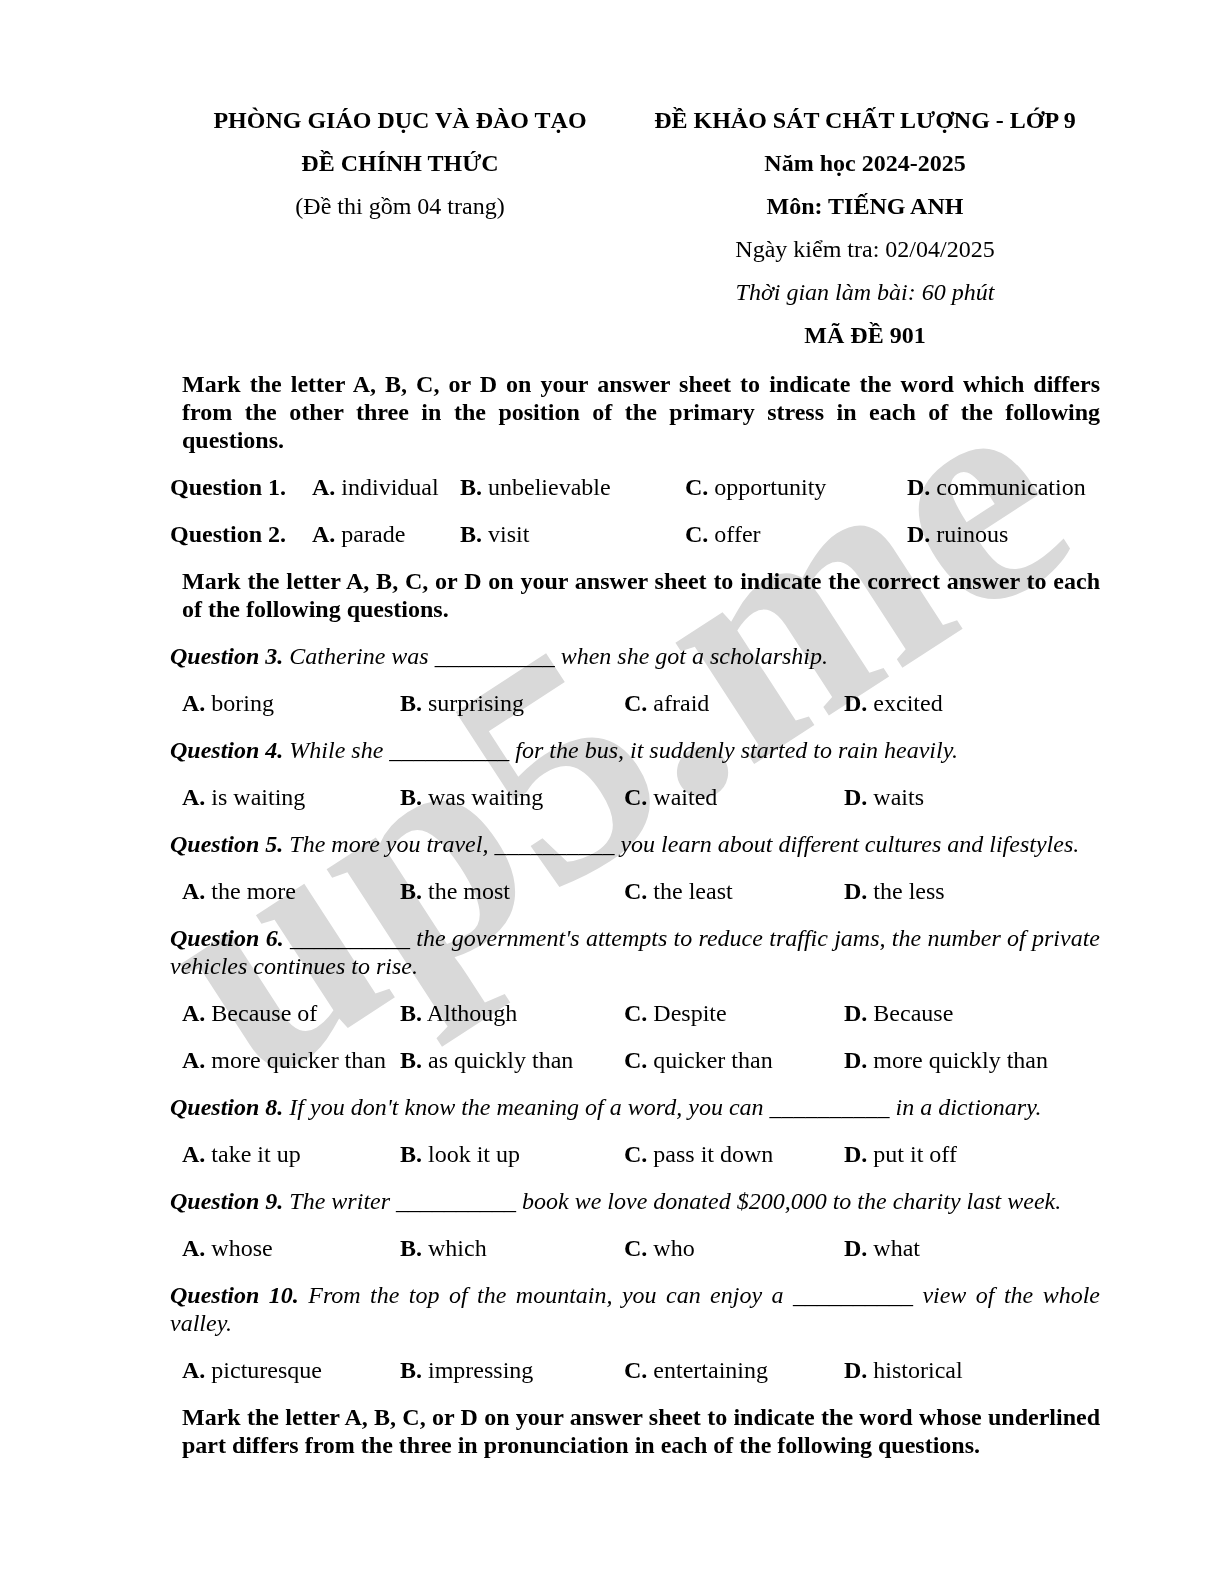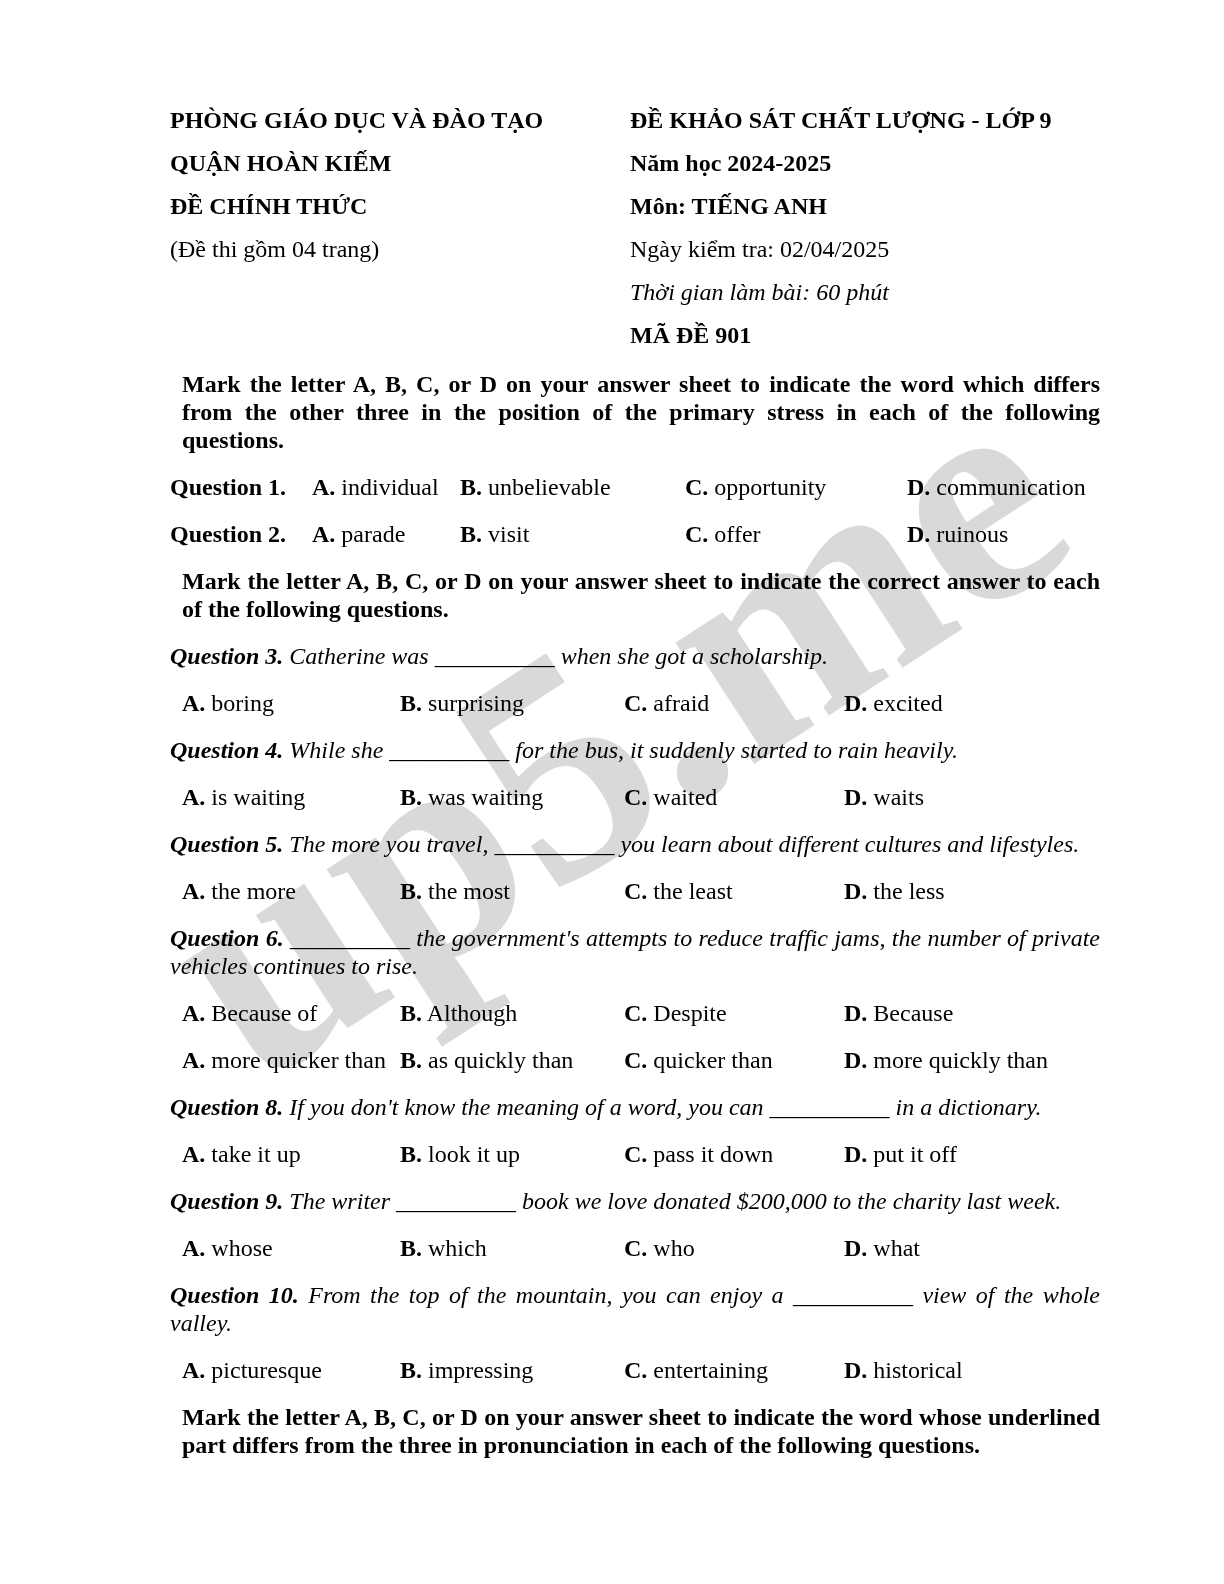--- a/index.html
+++ b/index.html
@@ -28,21 +28,21 @@
     user-select:none;
   }
   .content {
     position:relative; z-index:1;
     padding:106px 124px 0 170px;
   }
   .b { font-weight:bold; }
   .i { font-style:italic; }
 
   .exam-header { display:grid; grid-template-columns:460px 1fr; margin-bottom:6px; }
-  .hcol { text-align:left; }
+  .hcol { text-align:center; }
   .hcol p { margin:0 0 15px 0; line-height:28px; }
 
   .instruction {
     font-weight:bold;
     text-align:justify;
     line-height:28px;
     margin:0 0 19px 12px;
   }
   .q {
     line-height:28px;
@@ -69,21 +69,20 @@
 
 <div class="page">
 
   <div class="watermark">up5.me</div>
 
   <div class="content">
 
     <header class="exam-header">
       <div class="hcol">
         <p class="b">PHÒNG GIÁO DỤC VÀ ĐÀO TẠO</p>
-        <p class="b">QUẬN HOÀN KIẾM</p>
         <p class="b">ĐỀ CHÍNH THỨC</p>
         <p>(Đề thi gồm 04 trang)</p>
       </div>
       <div class="hcol">
         <p class="b">ĐỀ KHẢO SÁT CHẤT LƯỢNG - LỚP 9</p>
         <p class="b">Năm học 2024-2025</p>
         <p class="b">Môn: TIẾNG ANH</p>
         <p>Ngày kiểm tra: 02/04/2025</p>
         <p class="i">Thời gian làm bài: 60 phút</p>
         <p class="b">MÃ ĐỀ 901</p>

